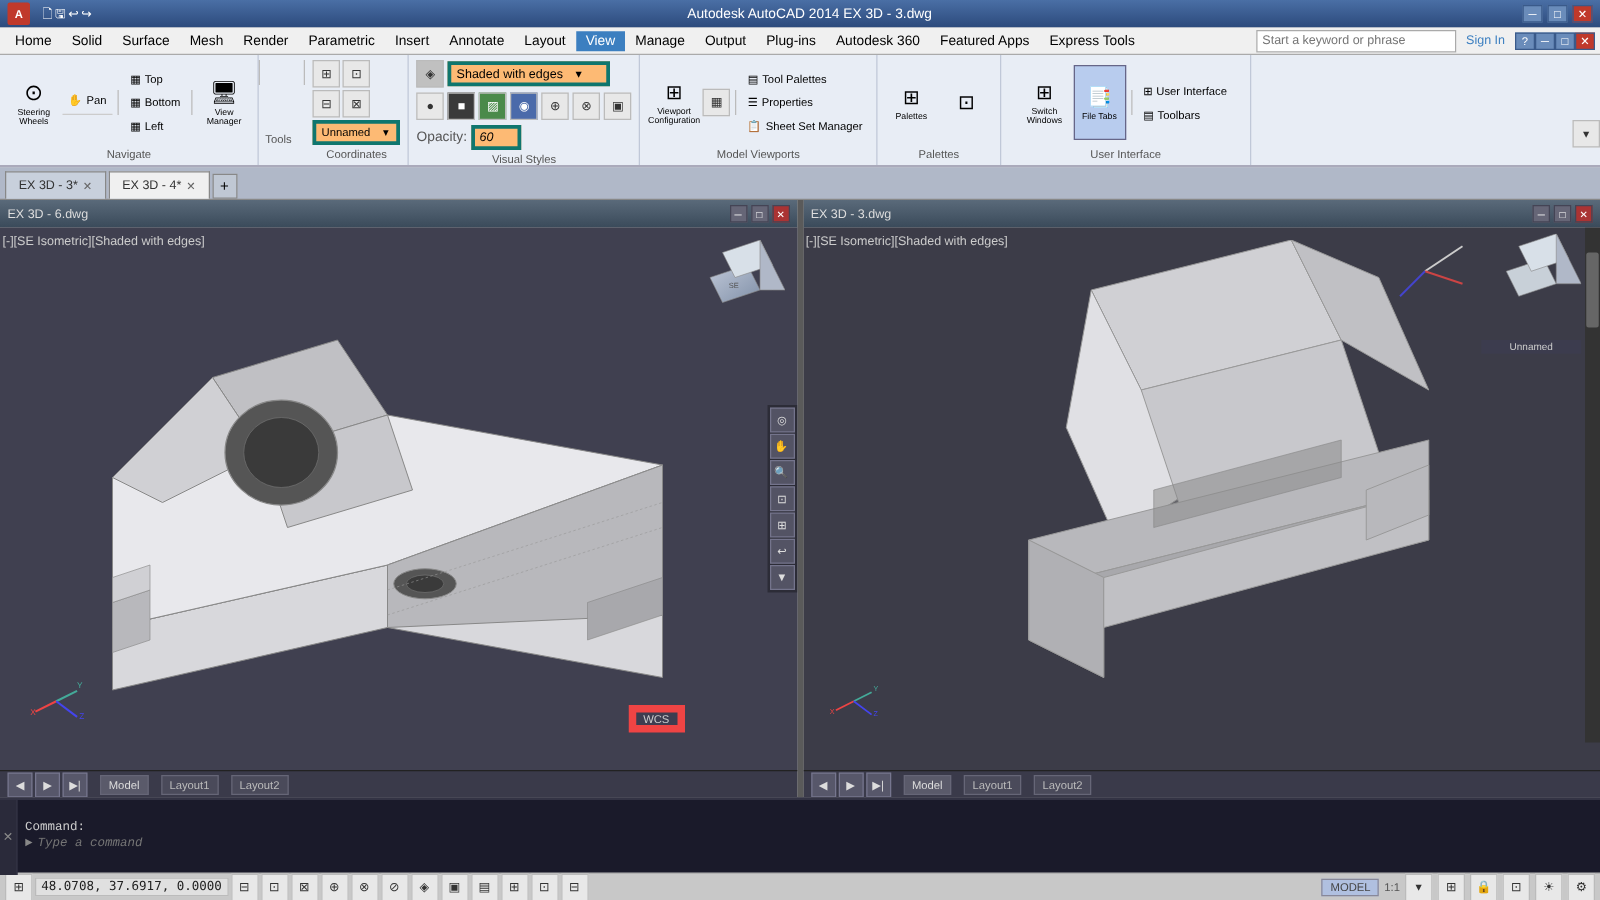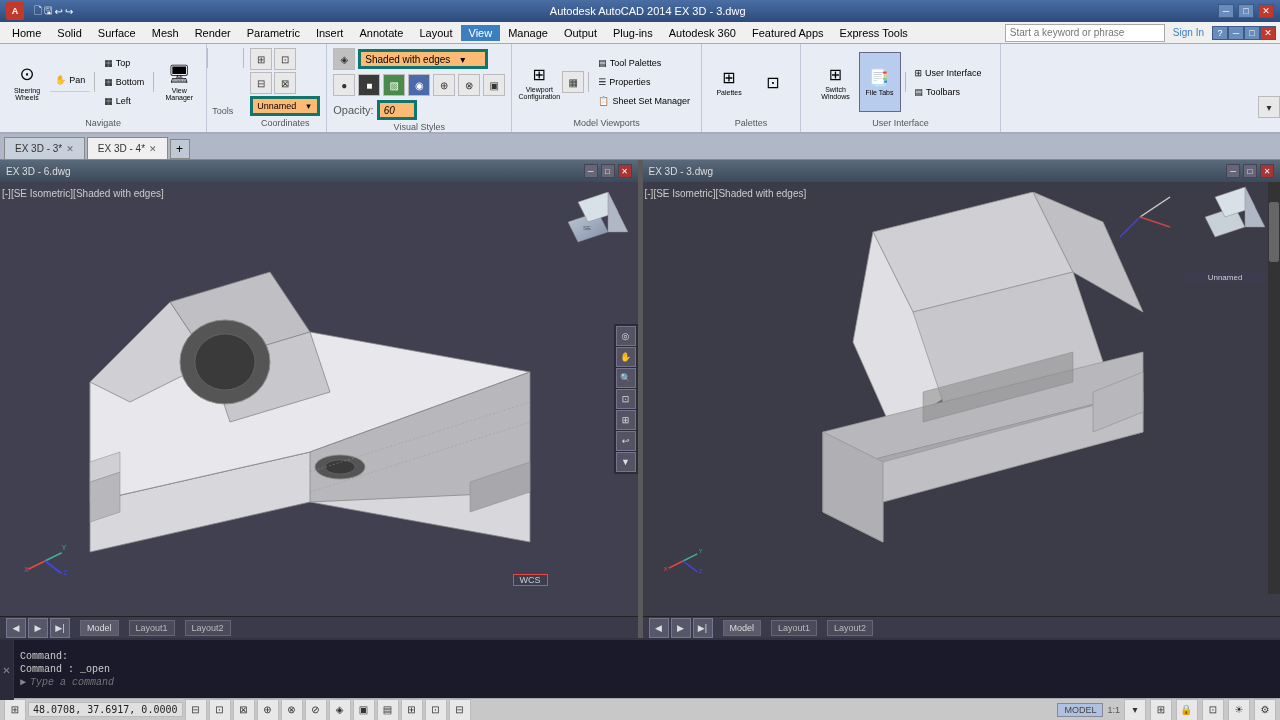--- a/index.html
+++ b/index.html
@@ -146,21 +146,21 @@
       background: rgba(100,100,120,0.7);
       border: 1px solid rgba(150,150,180,0.5);
       display: flex; align-items: center; justify-content: center;
       font-size: 9px; color: #ddd; cursor: pointer;
     }
 
     
     .wcs-label {
       position: absolute; bottom: 30px; right: 100px;
       background: rgba(60,60,80,0.8); color: #ccc;
-      padding: 0 6px; font-size: 9px; border: 1px solid #ef4444;
+      padding: 0 6px; font-size: 9px; border: 6px solid #ef4444;
     }
 
     
     .viewport-statusbar {
       height: 22px;
       background: #3a3a4a;
       display: flex; align-items: center;
       padding: 0 6px; gap: 10px; color: #aaa; font-size: 9px;
       border-top: 1px solid #222;
     }
@@ -650,21 +650,20 @@
           <div class="vs-tab">Layout1</div>
           <div class="vs-tab">Layout2</div>
         </div>
       </div>
     </div>
 
     <div id="command-area" style="position:relative;height:60px;">
       <div class="cmd-close">✕</div>
       <div class="cmd-inner">
         <div class="cmd-line">Command:</div>
-        <div class="cmd-line">Command :  _open</div>
         <div class="cmd-input-row">
           <span class="cmd-prompt">►</span>
           <input class="cmd-input" type="text" placeholder="Type a command" style="">
         </div>
       </div>
     </div>
 
     <div id="status-bar">
       <div class="status-left">
         <div class="tb-btn">⊞</div>

